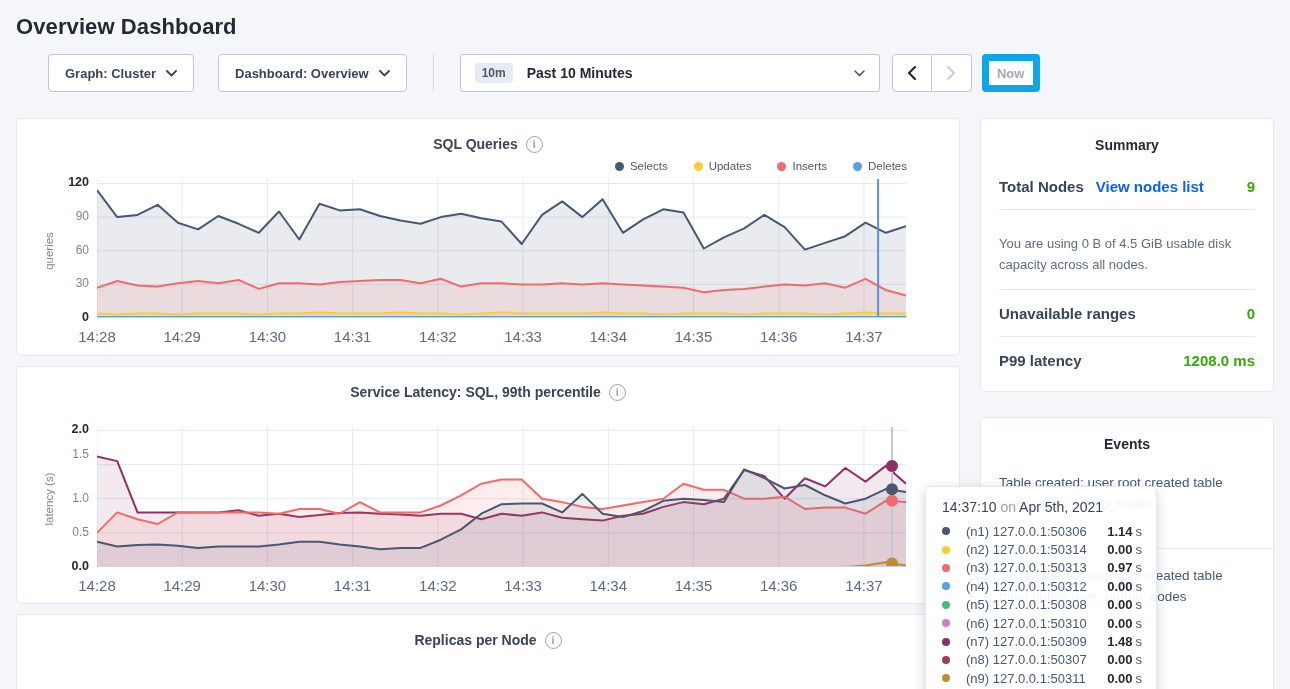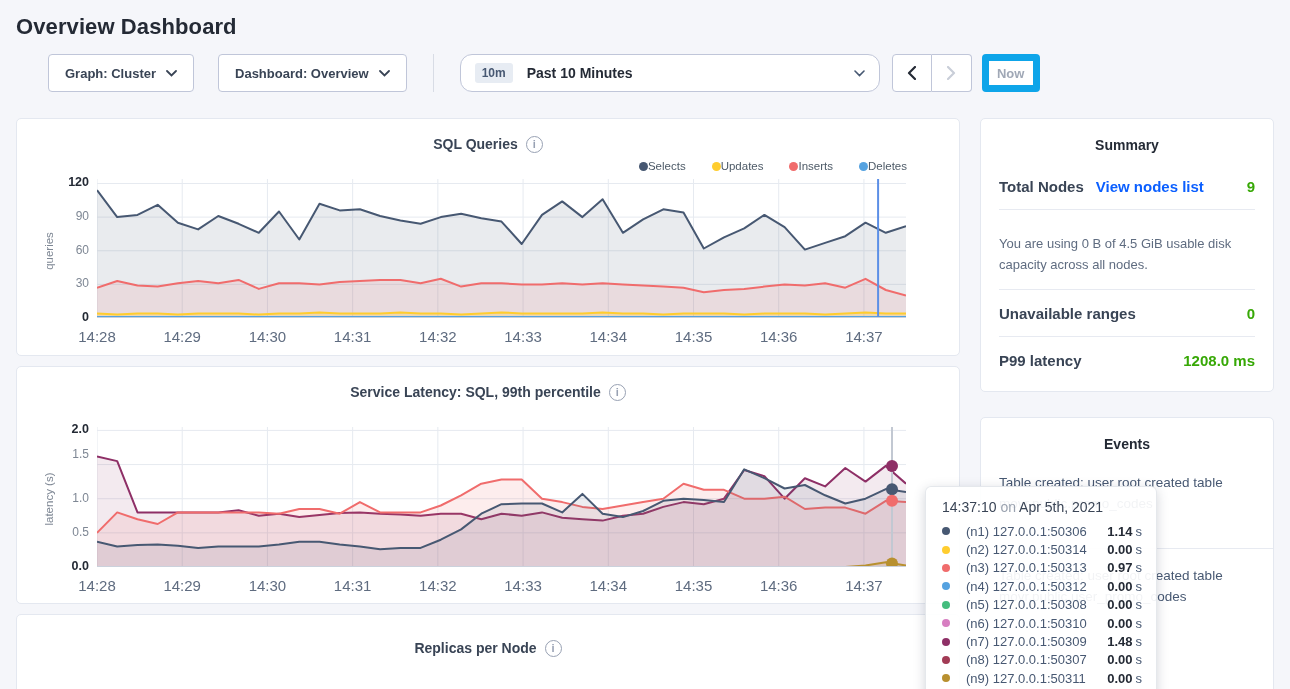--- a/index.html
+++ b/index.html
@@ -8,21 +8,21 @@
   .page{position:relative;width:1290px;height:689px;}
 
   
   .page-title{font-size:22px;font-weight:600;color:#242A35;margin:14px 0 0 16px;letter-spacing:.1px;}
   .toolbar{display:flex;align-items:center;margin:14px 16px 0 16px;height:38px;padding-left:32px;}
   .dd-btn{display:flex;align-items:center;gap:10px;height:38px;padding:0 16px;background:#fff;
     border:1px solid #C0C6D9;border-radius:4px;font-weight:bold;font-size:13px;color:#394455;cursor:pointer;}
   .dd-btn + .dd-btn{margin-left:24px;}
   .vdiv{width:1px;height:38px;background:#D8DCE5;margin:0 26px;}
   .time-btn{display:flex;align-items:center;width:420px;height:38px;background:#fff;border:1px solid #C0C6D9;
-    border-radius:12px;padding:0 14px;cursor:pointer;}
+    border-radius:3px;padding:0 14px;cursor:pointer;}
   .time-badge{background:#E7ECF3;color:#475872;font-weight:bold;font-size:12px;border-radius:3px;
     padding:3px 7px;margin-right:14px;}
   .time-label{font-weight:bold;font-size:14px;color:#242A35;}
   .time-btn .chev{margin-left:auto;}
   .chev svg{display:block;}
   .arrow-group{display:flex;margin-left:12px;}
   .arrow-btn{width:40px;height:38px;background:#fff;border:1px solid #C0C6D9;display:flex;align-items:center;
     justify-content:center;cursor:pointer;padding:0;}
   .arrow-btn.prev{border-radius:4px 0 0 4px;}
   .arrow-btn.next{border-radius:0 4px 4px 0;border-left:none;cursor:default;}
@@ -36,21 +36,21 @@
   .card{background:#fff;border:1px solid #E4E8F0;border-radius:5px;}
 
   
   .chart-card{padding:14px 0 26px 0;margin-bottom:10px;}
   .chart-head{display:flex;align-items:center;justify-content:center;gap:8px;height:22px;}
   .chart-title{font-size:14px;font-weight:bold;color:#394455;}
   .info-i{display:inline-block;width:17px;height:17px;border:1px solid #98A1B3;border-radius:50%;
     color:#98A1B3;font-size:11px;line-height:15px;text-align:center;font-weight:bold;}
   .legend{display:flex;justify-content:flex-end;gap:26px;height:18px;align-items:center;
     margin:2px 52px 0 0;}
-  .legend-item{display:flex;align-items:center;font-size:11.5px;color:#4D5A67;cursor:pointer;}
+  .legend-item{display:flex;align-items:center;gap:6px;font-size:11.5px;color:#4D5A67;cursor:pointer;}
   .legend-dot{width:9px;height:9px;border-radius:50%;}
   .plot-row{display:flex;margin-top:4px;}
   .yaxis{width:80px;position:relative;flex:none;}
   .ylabel{position:absolute;left:2px;top:50%;transform:translateY(-50%) rotate(-90deg);
     transform-origin:center;font-size:11.5px;color:#7E8794;white-space:nowrap;width:60px;text-align:center;}
   .ytick{position:absolute;right:8px;font-size:12px;color:#7E8794;}
   .ytick.strong{font-weight:bold;color:#242A35;font-size:12.5px;}
   .plot-svg{position:relative;}
   .xlabels{position:relative;height:24px;margin-left:80px;margin-top:4px;}
   .xtick{position:absolute;top:2px;width:44px;text-align:center;font-size:15px;color:#5F6C80;}
@@ -268,21 +268,21 @@
               <div class="xtick" style="left: 404.073px;">14:33</div>
               <div class="xtick" style="left: 489.288px;">14:34</div>
               <div class="xtick" style="left: 574.503px;">14:35</div>
               <div class="xtick" style="left: 659.717px;">14:36</div>
               <div class="xtick" style="left: 744.932px;">14:37</div>
             </div>
         </div>
       </section>
 
       <section class="card chart-card" style="height:220px;">
-        <div class="chart-head" style="margin-top:8px;">
+        <div class="chart-head" style="">
           <span class="chart-title">Replicas per Node</span>
           <span class="info-i">i</span>
         </div>
       </section>
 
     </div>
 
     <aside class="col-right">
 
       <section class="card summary-card">

